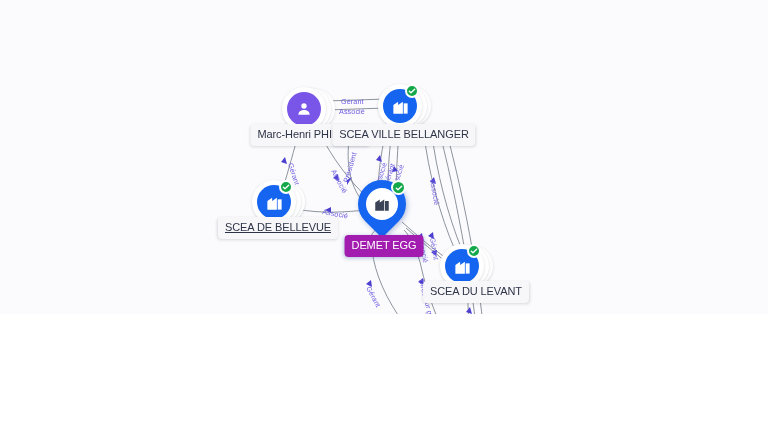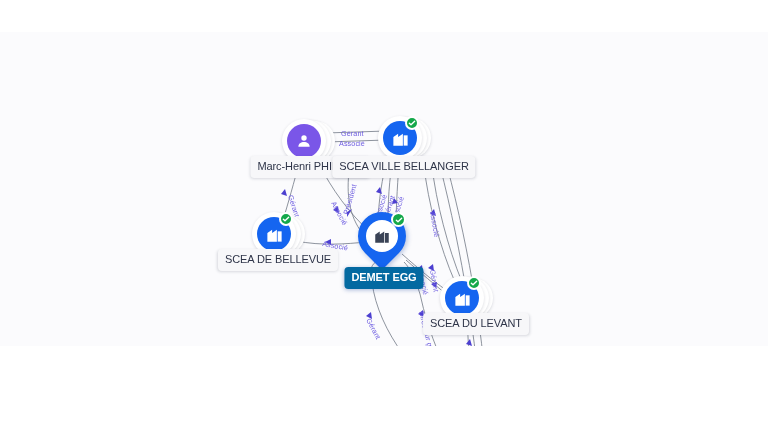--- a/index.html
+++ b/index.html
@@ -7,21 +7,20 @@
     padding: 0;
     background: #ffffff;
   }
   #app {
     position: relative;
     width: 768px;
     height: 314px;
     background: #fbfbfd;
     overflow: hidden;
     font-family: "Liberation Sans", sans-serif;
-    margin-top: 32px;
   }
   #graph-svg {
     position: absolute;
     left: 0; top: 0;
     width: 768px;
     height: 432px;
   }
   .edge-path {
     fill: none;
     stroke: #6b7280;
@@ -128,23 +127,23 @@
     color: #2e3448;
     font-size: 11px;
     line-height: 1;
     padding: 5px 7px 6px 7px;
     border-radius: 4px;
     white-space: nowrap;
     box-shadow: 0 1px 3px rgba(30,35,60,0.16);
     letter-spacing: -0.1px;
   }
   .node-label.selected {
-    background: #0369a1;
+    background: #a21caf;
     color: #ffffff;
-    font-weight: bold;
+    font-weight: normal;
     box-shadow: 0 1px 4px rgba(20,60,150,0.35);
     text-align: center;
   }
 </style>
 </head>
 <body>
 
 <div id="app">
 
   <svg id="graph-svg" viewBox="0 0 768 432" xmlns="http://www.w3.org/2000/svg">
@@ -314,20 +313,20 @@
           <path d="M4 12.5l5 5 11-11" stroke="#ffffff" stroke-width="4" fill="none" stroke-linecap="round" stroke-linejoin="round"></path>
         </svg>
       </div>
     </div>
   </div>
 
   <div class="node-label" style="left:310px; top:124px;">Marc-Henri PHILIPPE</div>
 
   <div class="node-label" style="left:404px; top:124px;">SCEA VILLE BELLANGER</div>
 
-  <div class="node-label" style="left:278px; top:217px;">SCEA DE BELLEVUE</div>
+  <div class="node-label" style="left:278px; top:217px;text-decoration:underline;">SCEA DE BELLEVUE</div>
 
   <div class="node-label selected" style="left:384px; top:235px;">DEMET EGG</div>
 
   <div class="node-label" style="left:476px; top:281px;">SCEA DU LEVANT</div>
 
 
 </div>
 
 </body></html>

